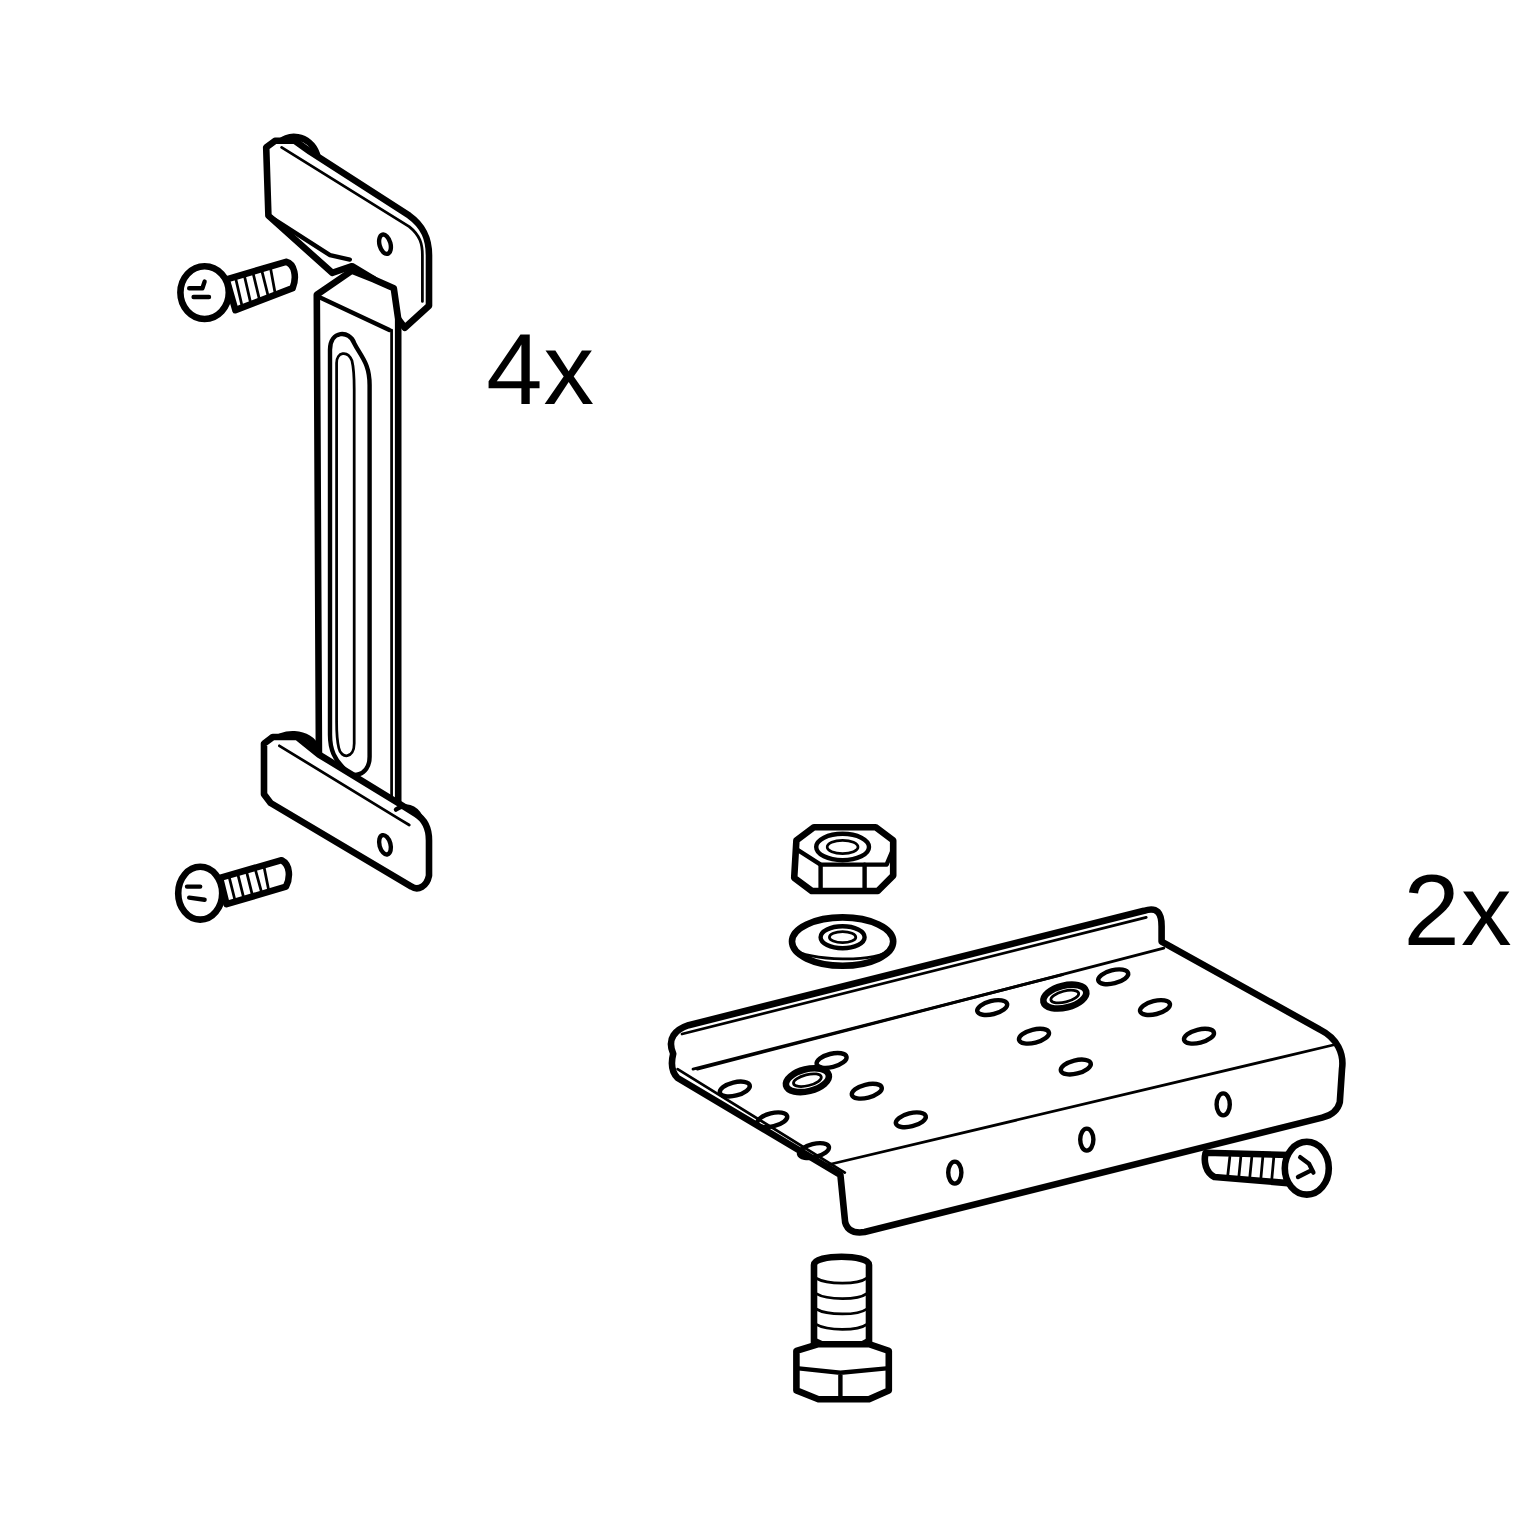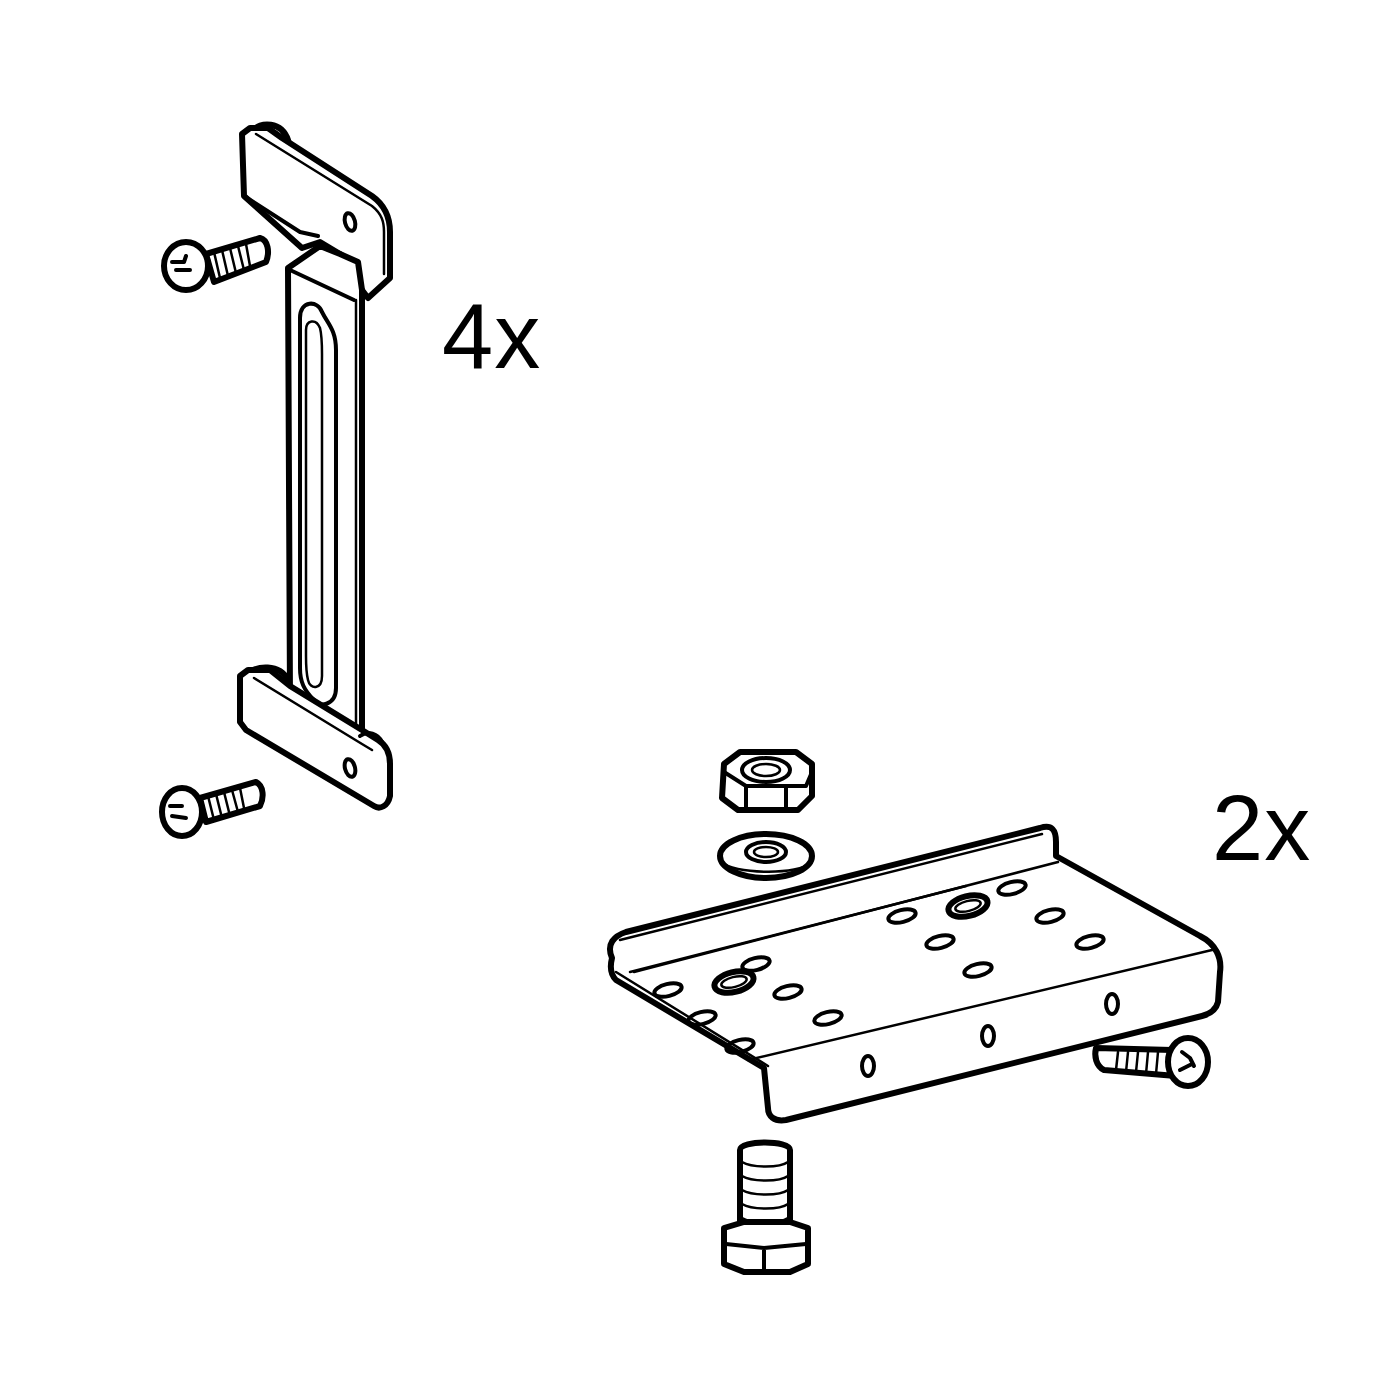--- a/index.html
+++ b/index.html
@@ -7,21 +7,21 @@
     .canvas { position: absolute; left: 0; top: 0; width: 1400px; height: 1400px; }
     .label {
       position: absolute;
       font-family: "Liberation Sans", sans-serif;
       font-size: 92px;
       line-height: 1;
       color: #000000;
       letter-spacing: 1px;
     }
     .label-4x { left: 442px; top: 290px; text-align: right; }
-    .label-2x { left: 1212px; top: 782px; }
+    .label-2x { left: 1276px; top: 782px; }
     svg .thin { fill: none; stroke: #000; stroke-width: 2.5; stroke-linecap: round; stroke-linejoin: round; }
     svg .med { fill: none; stroke: #000; stroke-width: 4; stroke-linecap: round; stroke-linejoin: round; }
     svg .thick { fill: #fff; stroke: #000; stroke-width: 6; stroke-linecap: round; stroke-linejoin: round; }
   </style>
 </head>
 <body>
 
 <div class="canvas">
   <svg width="1400" height="1400" viewBox="0 0 1400 1400" xmlns="http://www.w3.org/2000/svg">
 

